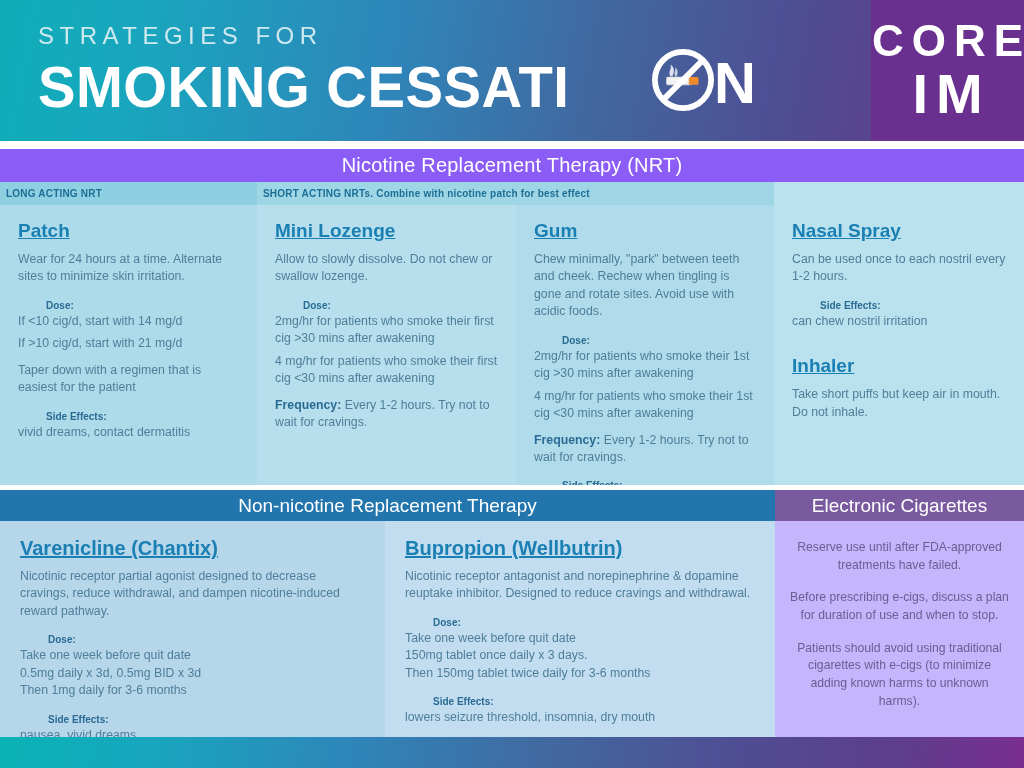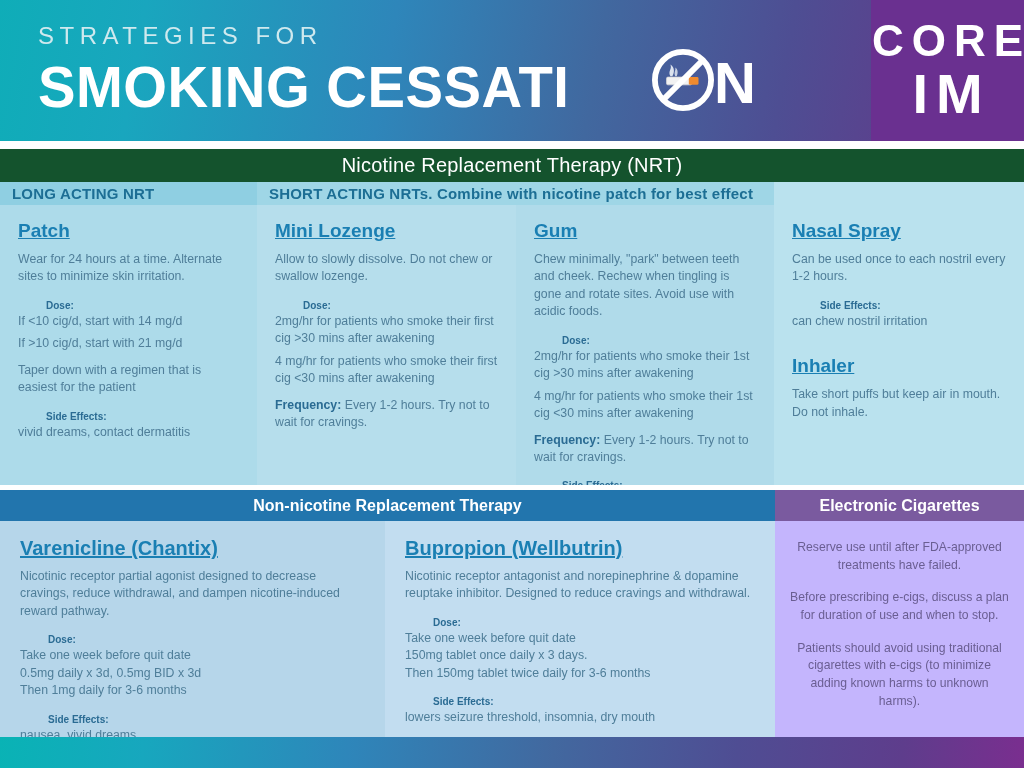--- a/index.html
+++ b/index.html
@@ -49,42 +49,42 @@
     line-height:1; padding-left:8px;
   }
   .logo-im {
     color:#fff; font-size:56px; font-weight:700; letter-spacing:8px;
     line-height:1.02; padding-left:8px; margin-top:2px;
   }
 
   
   .sec1-bar {
     position:absolute; left:0; top:149px; width:1024px; height:33px;
-    background:#14532d;
+    background:#8b5cf6;
     display:flex; align-items:center; justify-content:center;
   }
   .sec1-bar .t { color:#ffffff; font-size:20px; font-weight:400; letter-spacing:0.2px; }
 
   .sub-band-long {
     position:absolute; left:0; top:182px; width:257px; height:23px;
     background:#8FCFE2;
     display:flex; align-items:center;
   }
   .sub-band-short {
     position:absolute; left:257px; top:182px; width:517px; height:23px;
     background:#9FD6E6;
     display:flex; align-items:center;
   }
   .sub-band-blank {
     position:absolute; left:774px; top:182px; width:250px; height:23px;
     background:#BAE2EE;
   }
   .sub-band-long .t, .sub-band-short .t {
-    color:#1C6E94; font-size:15px; font-weight:600; letter-spacing:0.2px;
-    padding-left:12px;
+    color:#1C6E94; font-size:10px; font-weight:600; letter-spacing:0.2px;
+    padding-left:6px;
   }
 
   .nrt-cols {
     position:absolute; left:0; top:205px; width:1024px; height:280px;
     display:flex;
   }
   .col { padding:16px 18px 0 18px; }
   .col-patch  { width:257px; background:#ADDBEA; }
   .col-loz    { width:259px; background:#B6DEEC; }
   .col-gum    { width:258px; background:#B0DBEA; }
@@ -99,21 +99,21 @@
     position:absolute; left:0; top:490px; width:775px; height:31px;
     background:#2275AD;
     display:flex; align-items:center; justify-content:center;
   }
   .sec2-bar-right {
     position:absolute; left:775px; top:490px; width:249px; height:31px;
     background:#7A5A9F;
     display:flex; align-items:center; justify-content:center;
   }
   .sec2-bar-left .t, .sec2-bar-right .t {
-    color:#ffffff; font-size:16px; font-weight:700;
+    color:#ffffff; font-size:19px; font-weight:400;
   }
 
   .sec2-cols {
     position:absolute; left:0; top:521px; width:1024px; height:216px;
     display:flex;
   }
   .col-varen { width:385px; background:#B6D6EA; padding:16px 20px 0 20px; }
   .col-bupr  { width:390px; background:#C2DDF0; padding:16px 20px 0 20px; }
   .col-ecig  { width:249px; background:#c4b5fd; padding:18px 14px 0 14px; text-align:center; }
 

